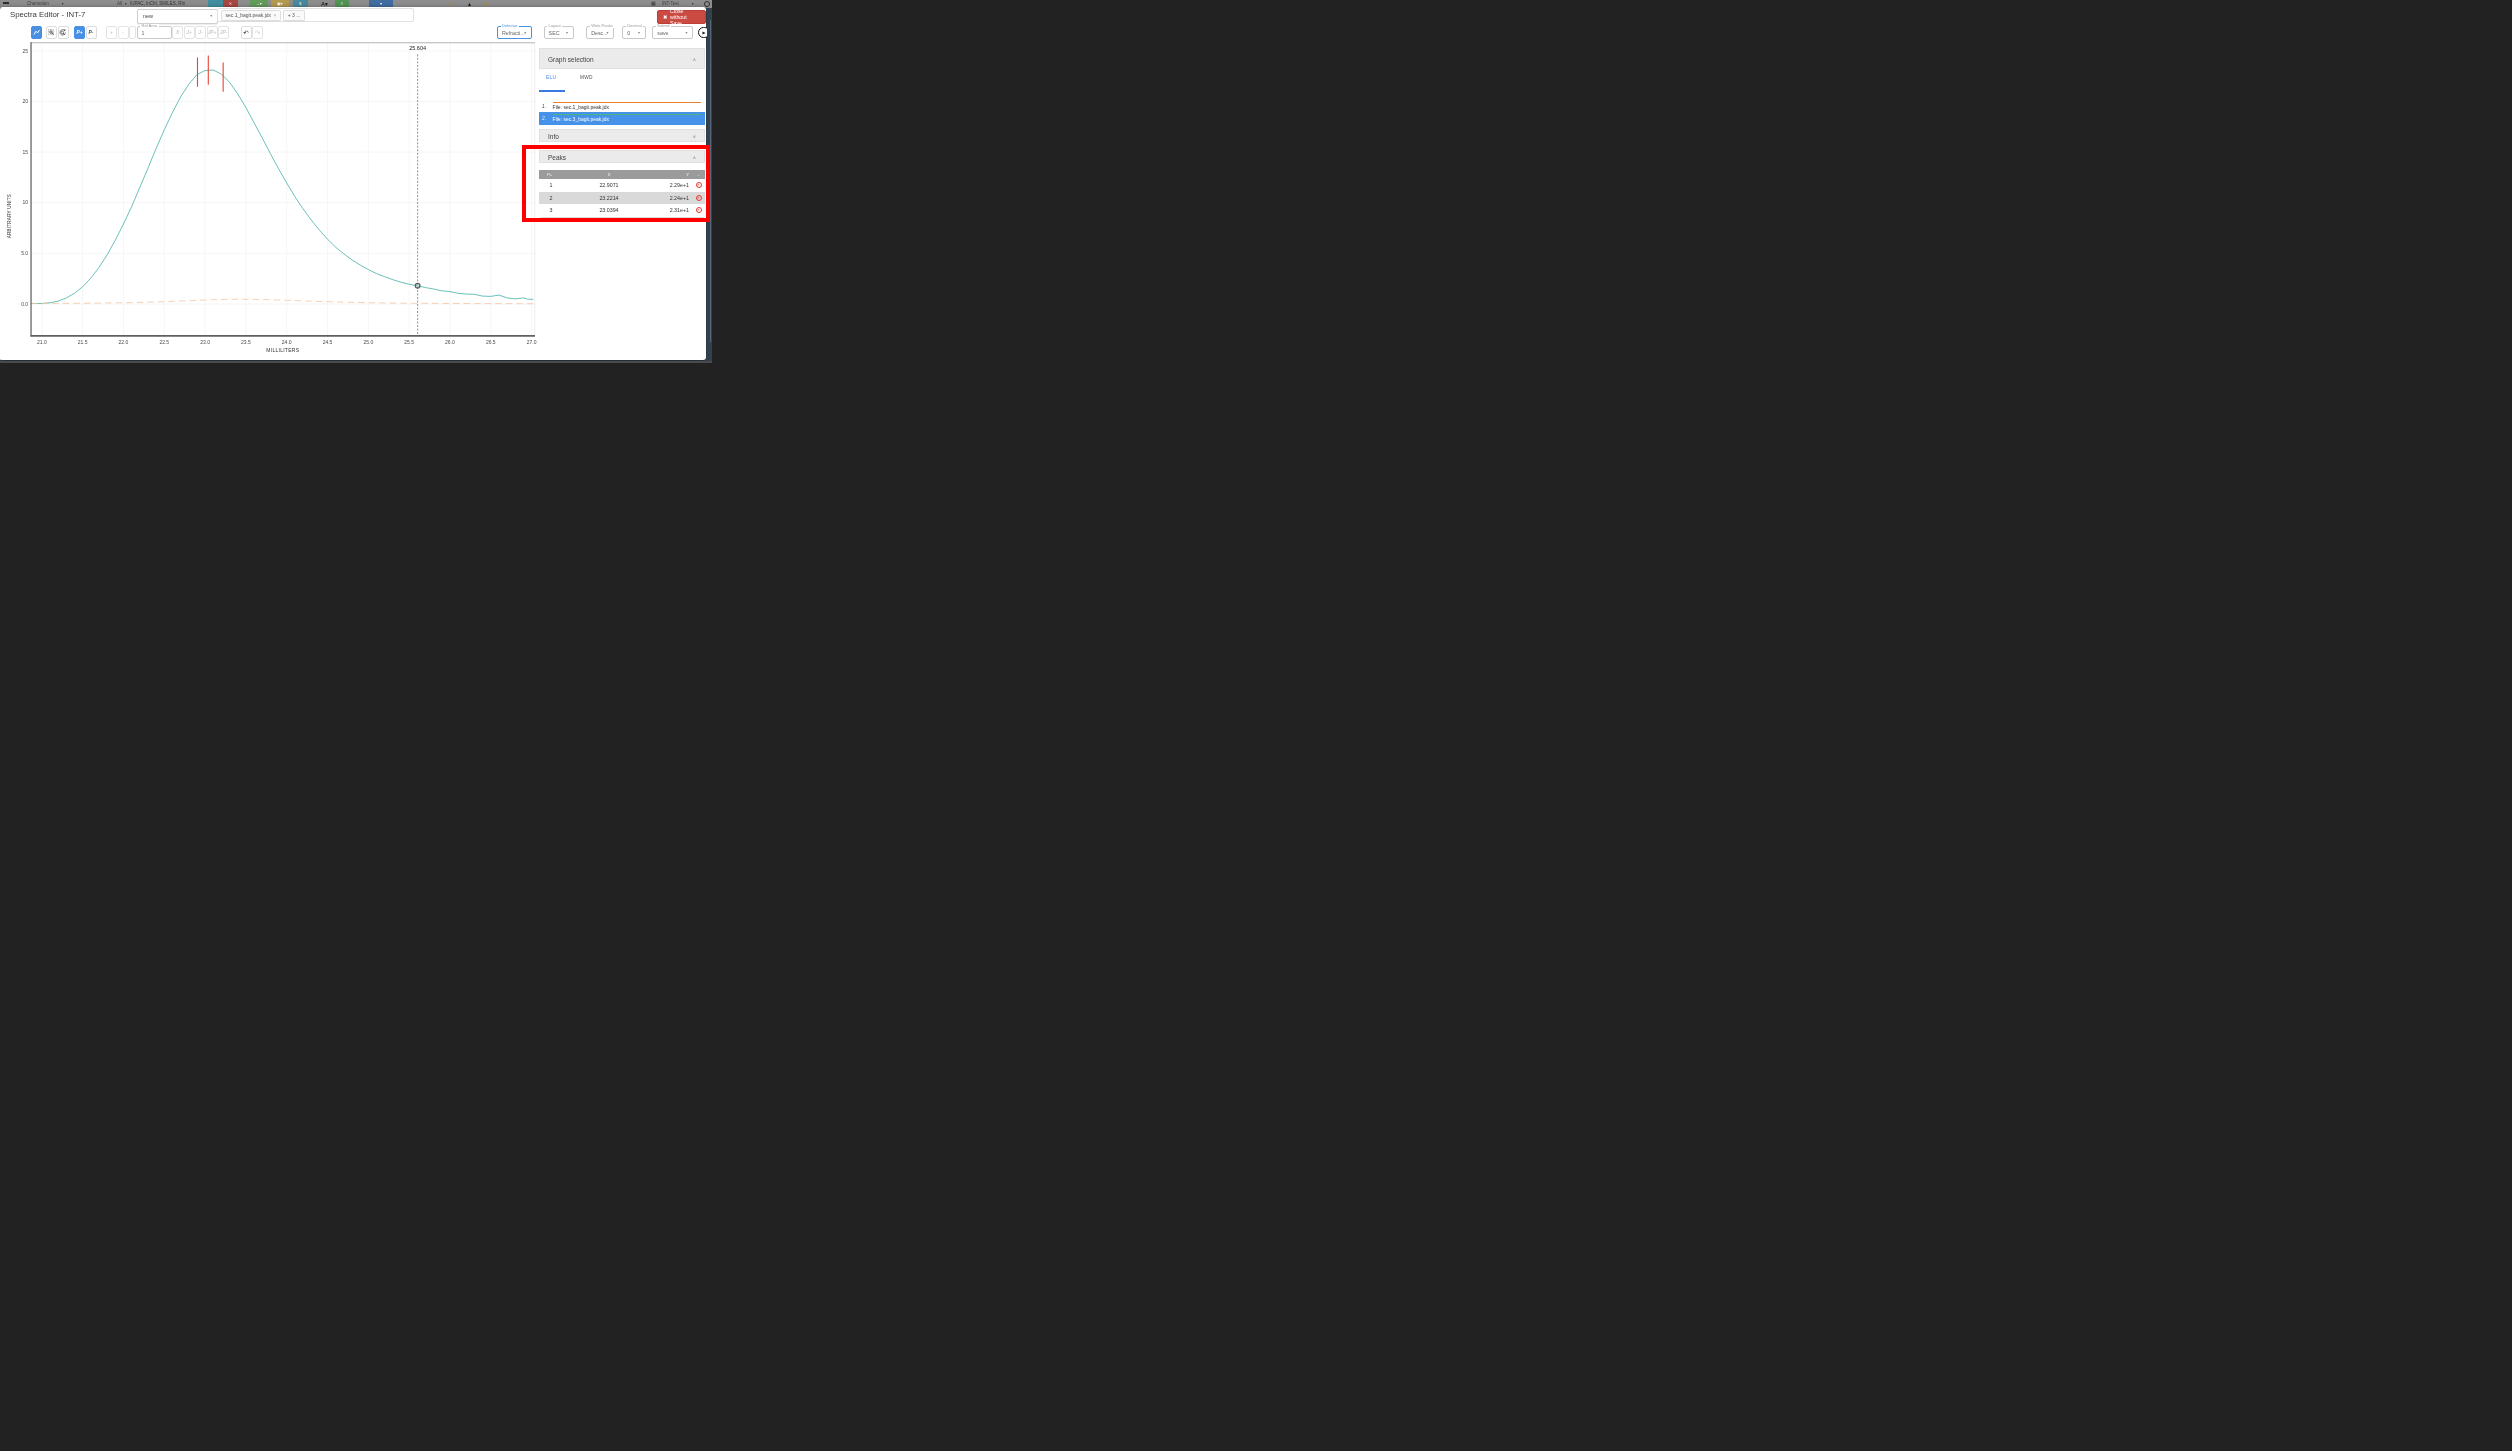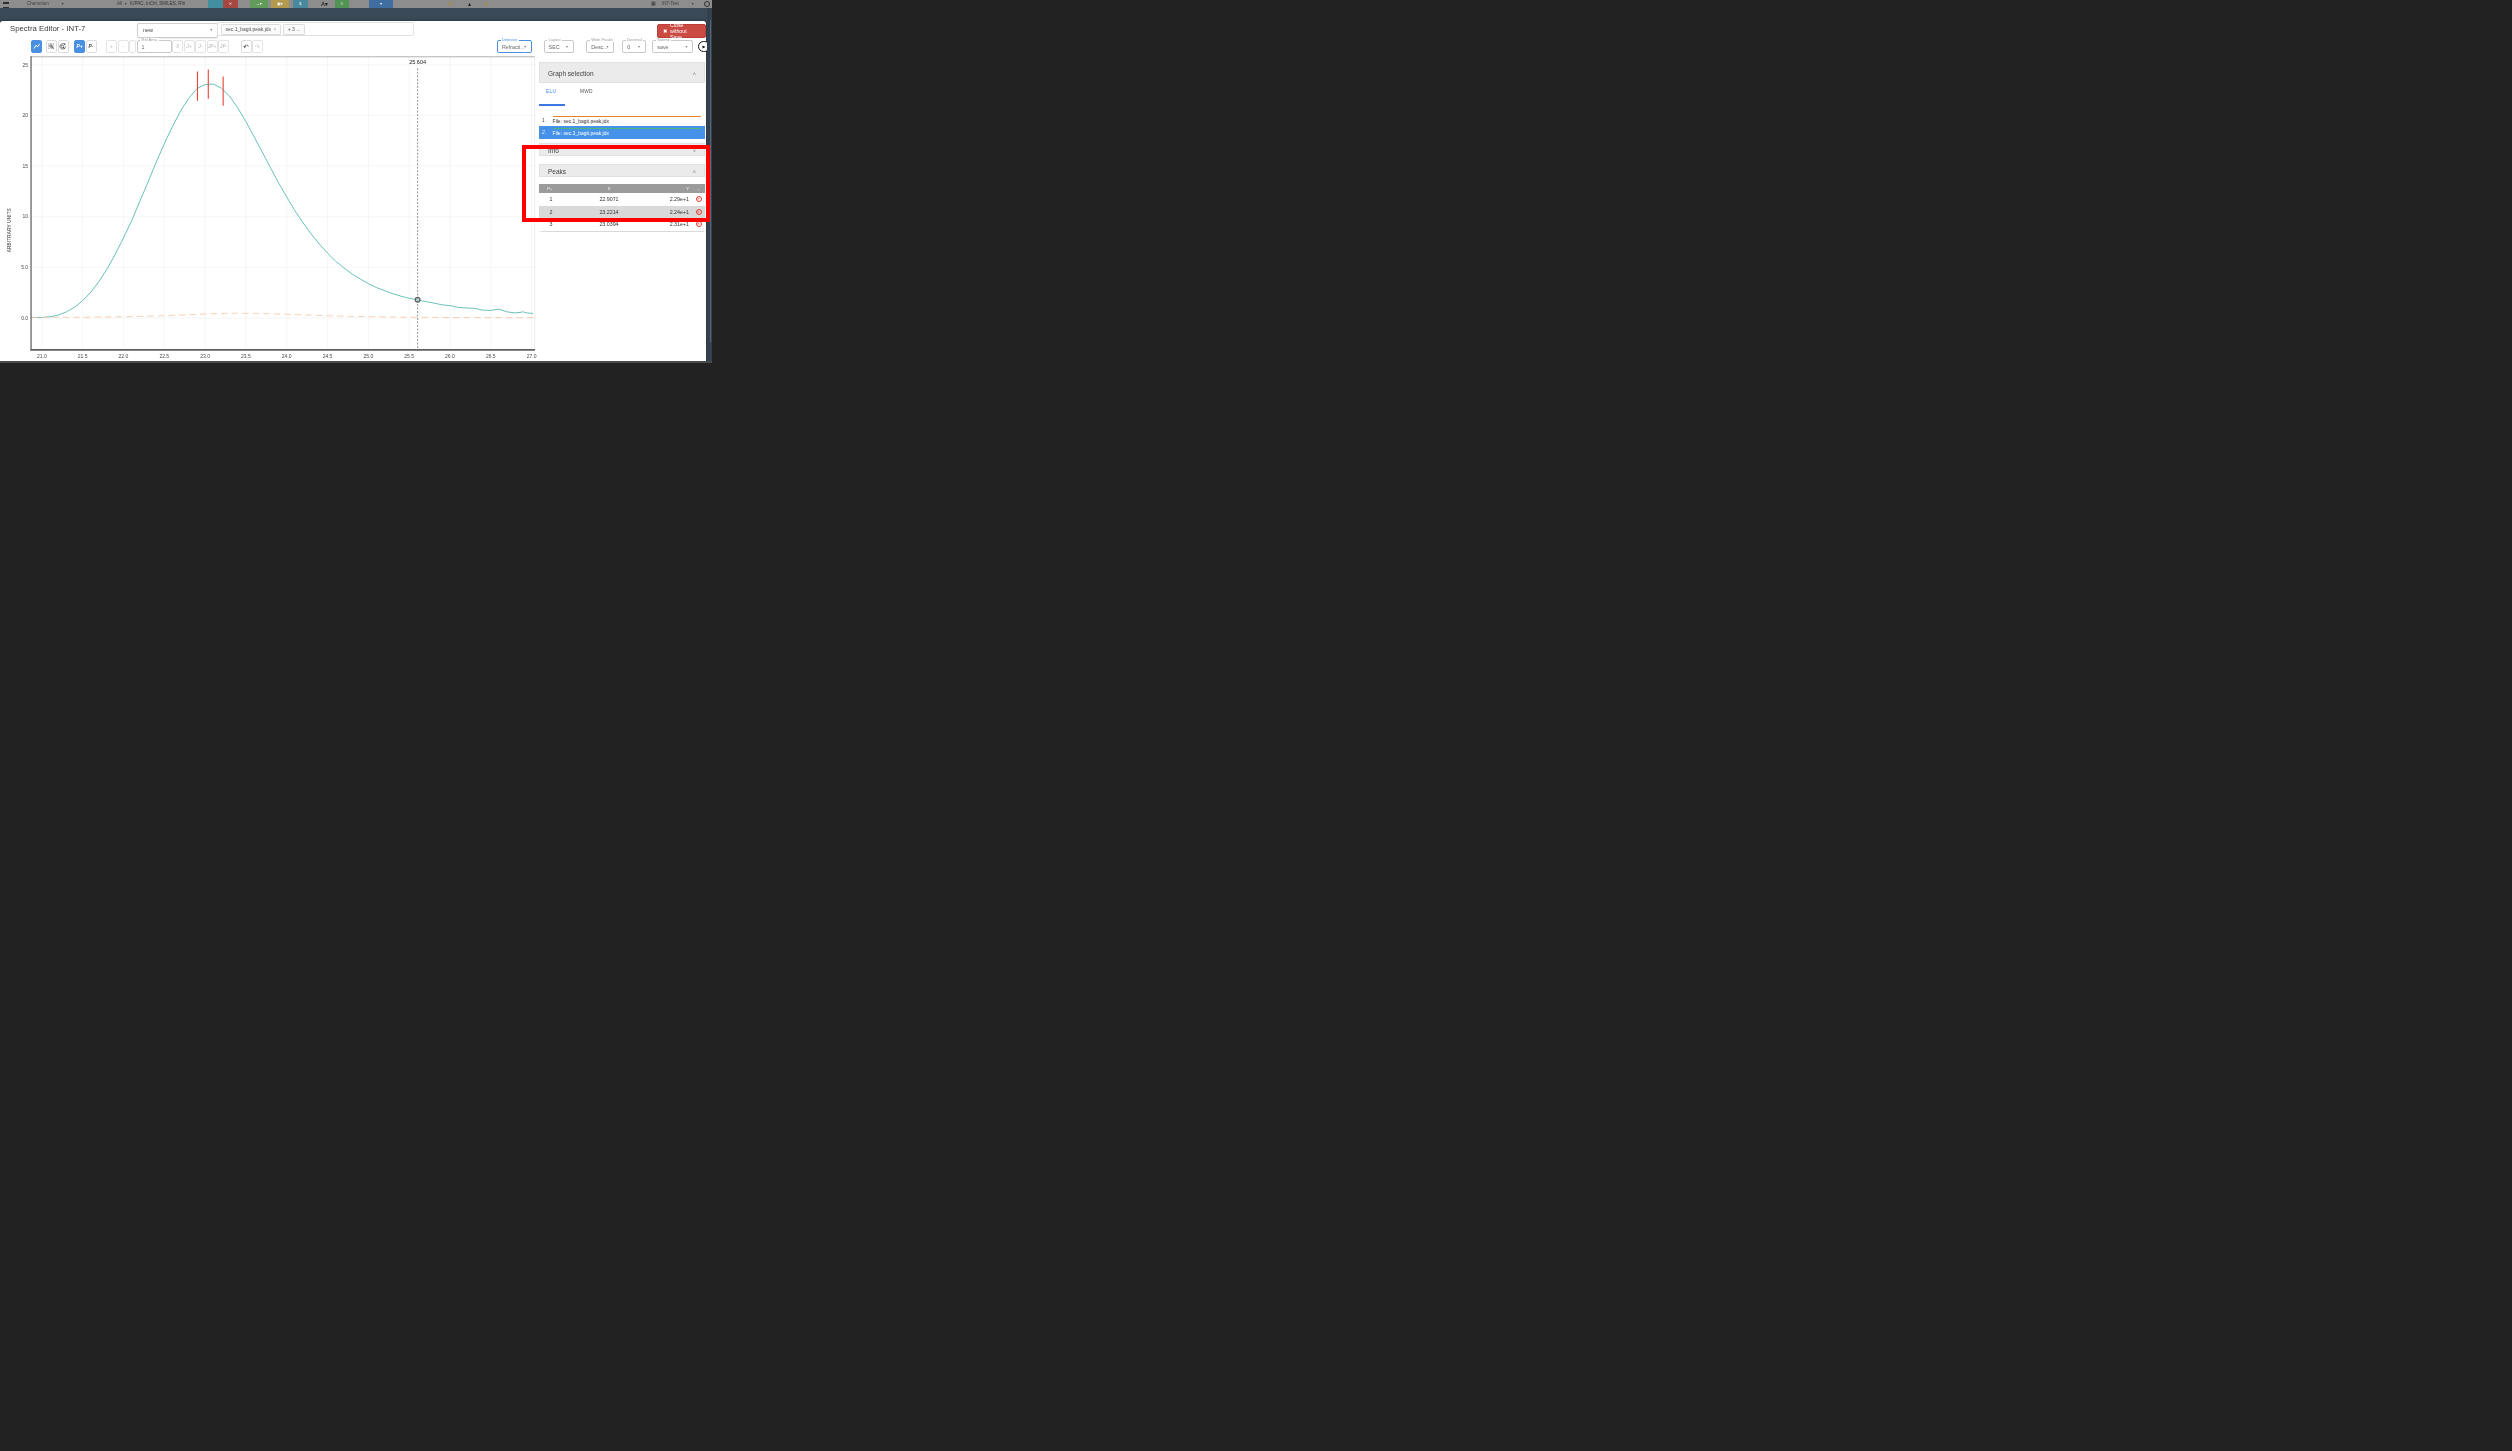--- a/index.html
+++ b/index.html
@@ -4,21 +4,21 @@
 <style>
   html,body{margin:0;padding:0;background:#222;font-family:"Liberation Sans",sans-serif;}
   .page{position:relative;width:712px;height:363px;background:#3b4a58;overflow:hidden;}
   
   .strip{position:absolute;left:0;top:0;width:712px;height:7.5px;background:#8d8d8d;overflow:hidden;}
   .strip .stxt{position:absolute;top:0.5px;font-size:4.5px;color:#3f3f3f;white-space:nowrap;}
   .strip .sblock{position:absolute;top:0;height:7.5px;display:flex;align-items:center;justify-content:center;font-size:4px;color:#fff;opacity:.95;}
   .strip .hamb{position:absolute;left:3px;top:1.5px;width:5.5px;height:4.5px;border-top:1px solid #2e2e2e;border-bottom:1px solid #2e2e2e;}
   .strip .hamb:before{content:"";display:block;margin-top:0.8px;height:1px;background:#2e2e2e;}
   
-  .modal{position:absolute;left:0;top:21px;width:706px;height:353px;background:#fff;border-radius:3px;box-shadow:0 1.5px 5px rgba(0,0,0,.5);}
+  .modal{position:absolute;left:0;top:7px;width:706px;height:353px;background:#fff;border-radius:3px;box-shadow:0 1.5px 5px rgba(0,0,0,.5);}
   .title{position:absolute;left:10px;top:2.5px;font-size:7.8px;color:#3a3a3a;}
   .select-box{position:absolute;left:137px;top:1.5px;width:79px;height:13px;border:0.5px solid #cfcfcf;border-radius:2px;background:#fff;box-shadow:0 0.5px 1px rgba(0,0,0,.08);}
   .select-box .val{position:absolute;left:5px;top:3px;font-size:5.5px;color:#444;}
   .caret{position:absolute;right:4px;top:4.5px;font-size:3.5px;color:#888;}
   .chips-box{position:absolute;left:217px;top:1px;width:197px;height:14px;border:0.5px solid #e2e2e2;border-radius:2px;background:#fff;display:flex;align-items:center;padding-left:3px;box-sizing:border-box;gap:2.5px;}
   .chip{display:inline-flex;align-items:center;gap:2.5px;border:0.5px solid #ddd;background:#fafafa;border-radius:1.5px;font-size:5px;color:#555;padding:1.5px 3.5px;box-shadow:0 0.5px 0.5px rgba(0,0,0,.05);}
   .chip .x{color:#aaa;font-size:4.5px;}
   .close-btn{position:absolute;left:657px;top:2.5px;height:12px;padding:0 5px;background:#cb4a42;border:0.5px solid #b93f38;border-radius:2px;color:#fff;font-size:5.3px;display:inline-flex;align-items:center;gap:2.5px;}
   
   .toolbar{position:absolute;left:31px;top:19px;height:14px;display:flex;align-items:flex-start;}

